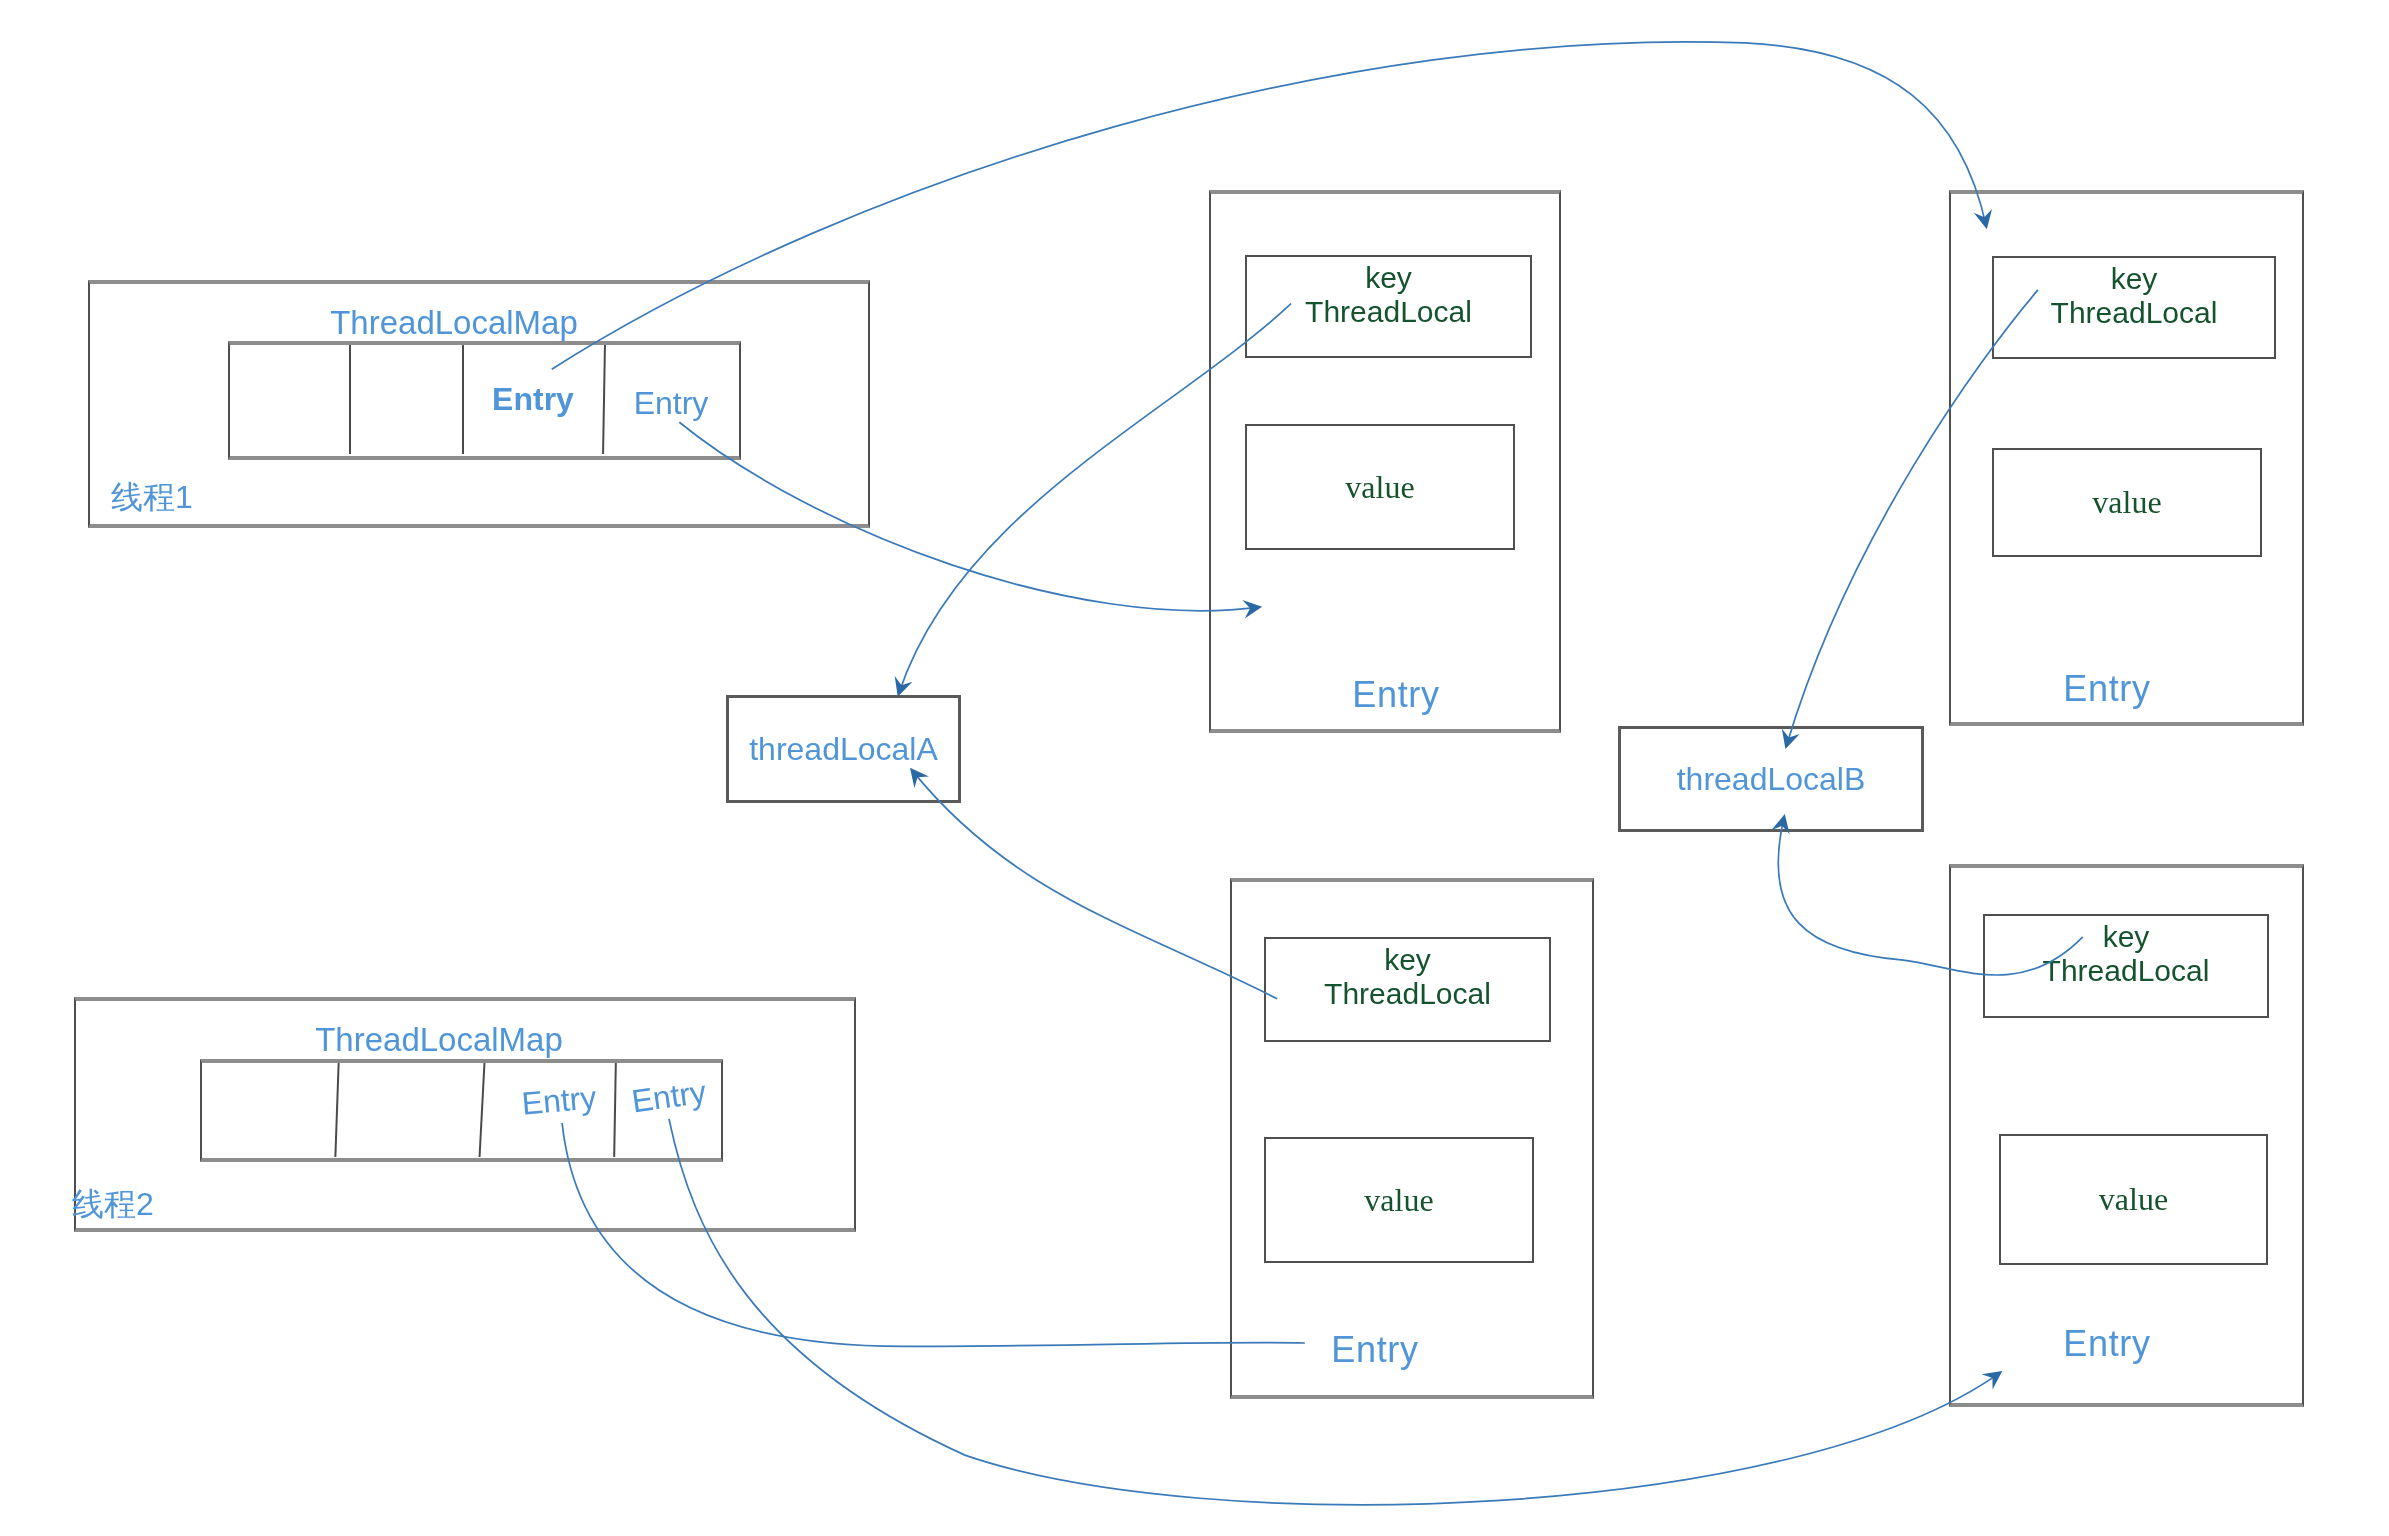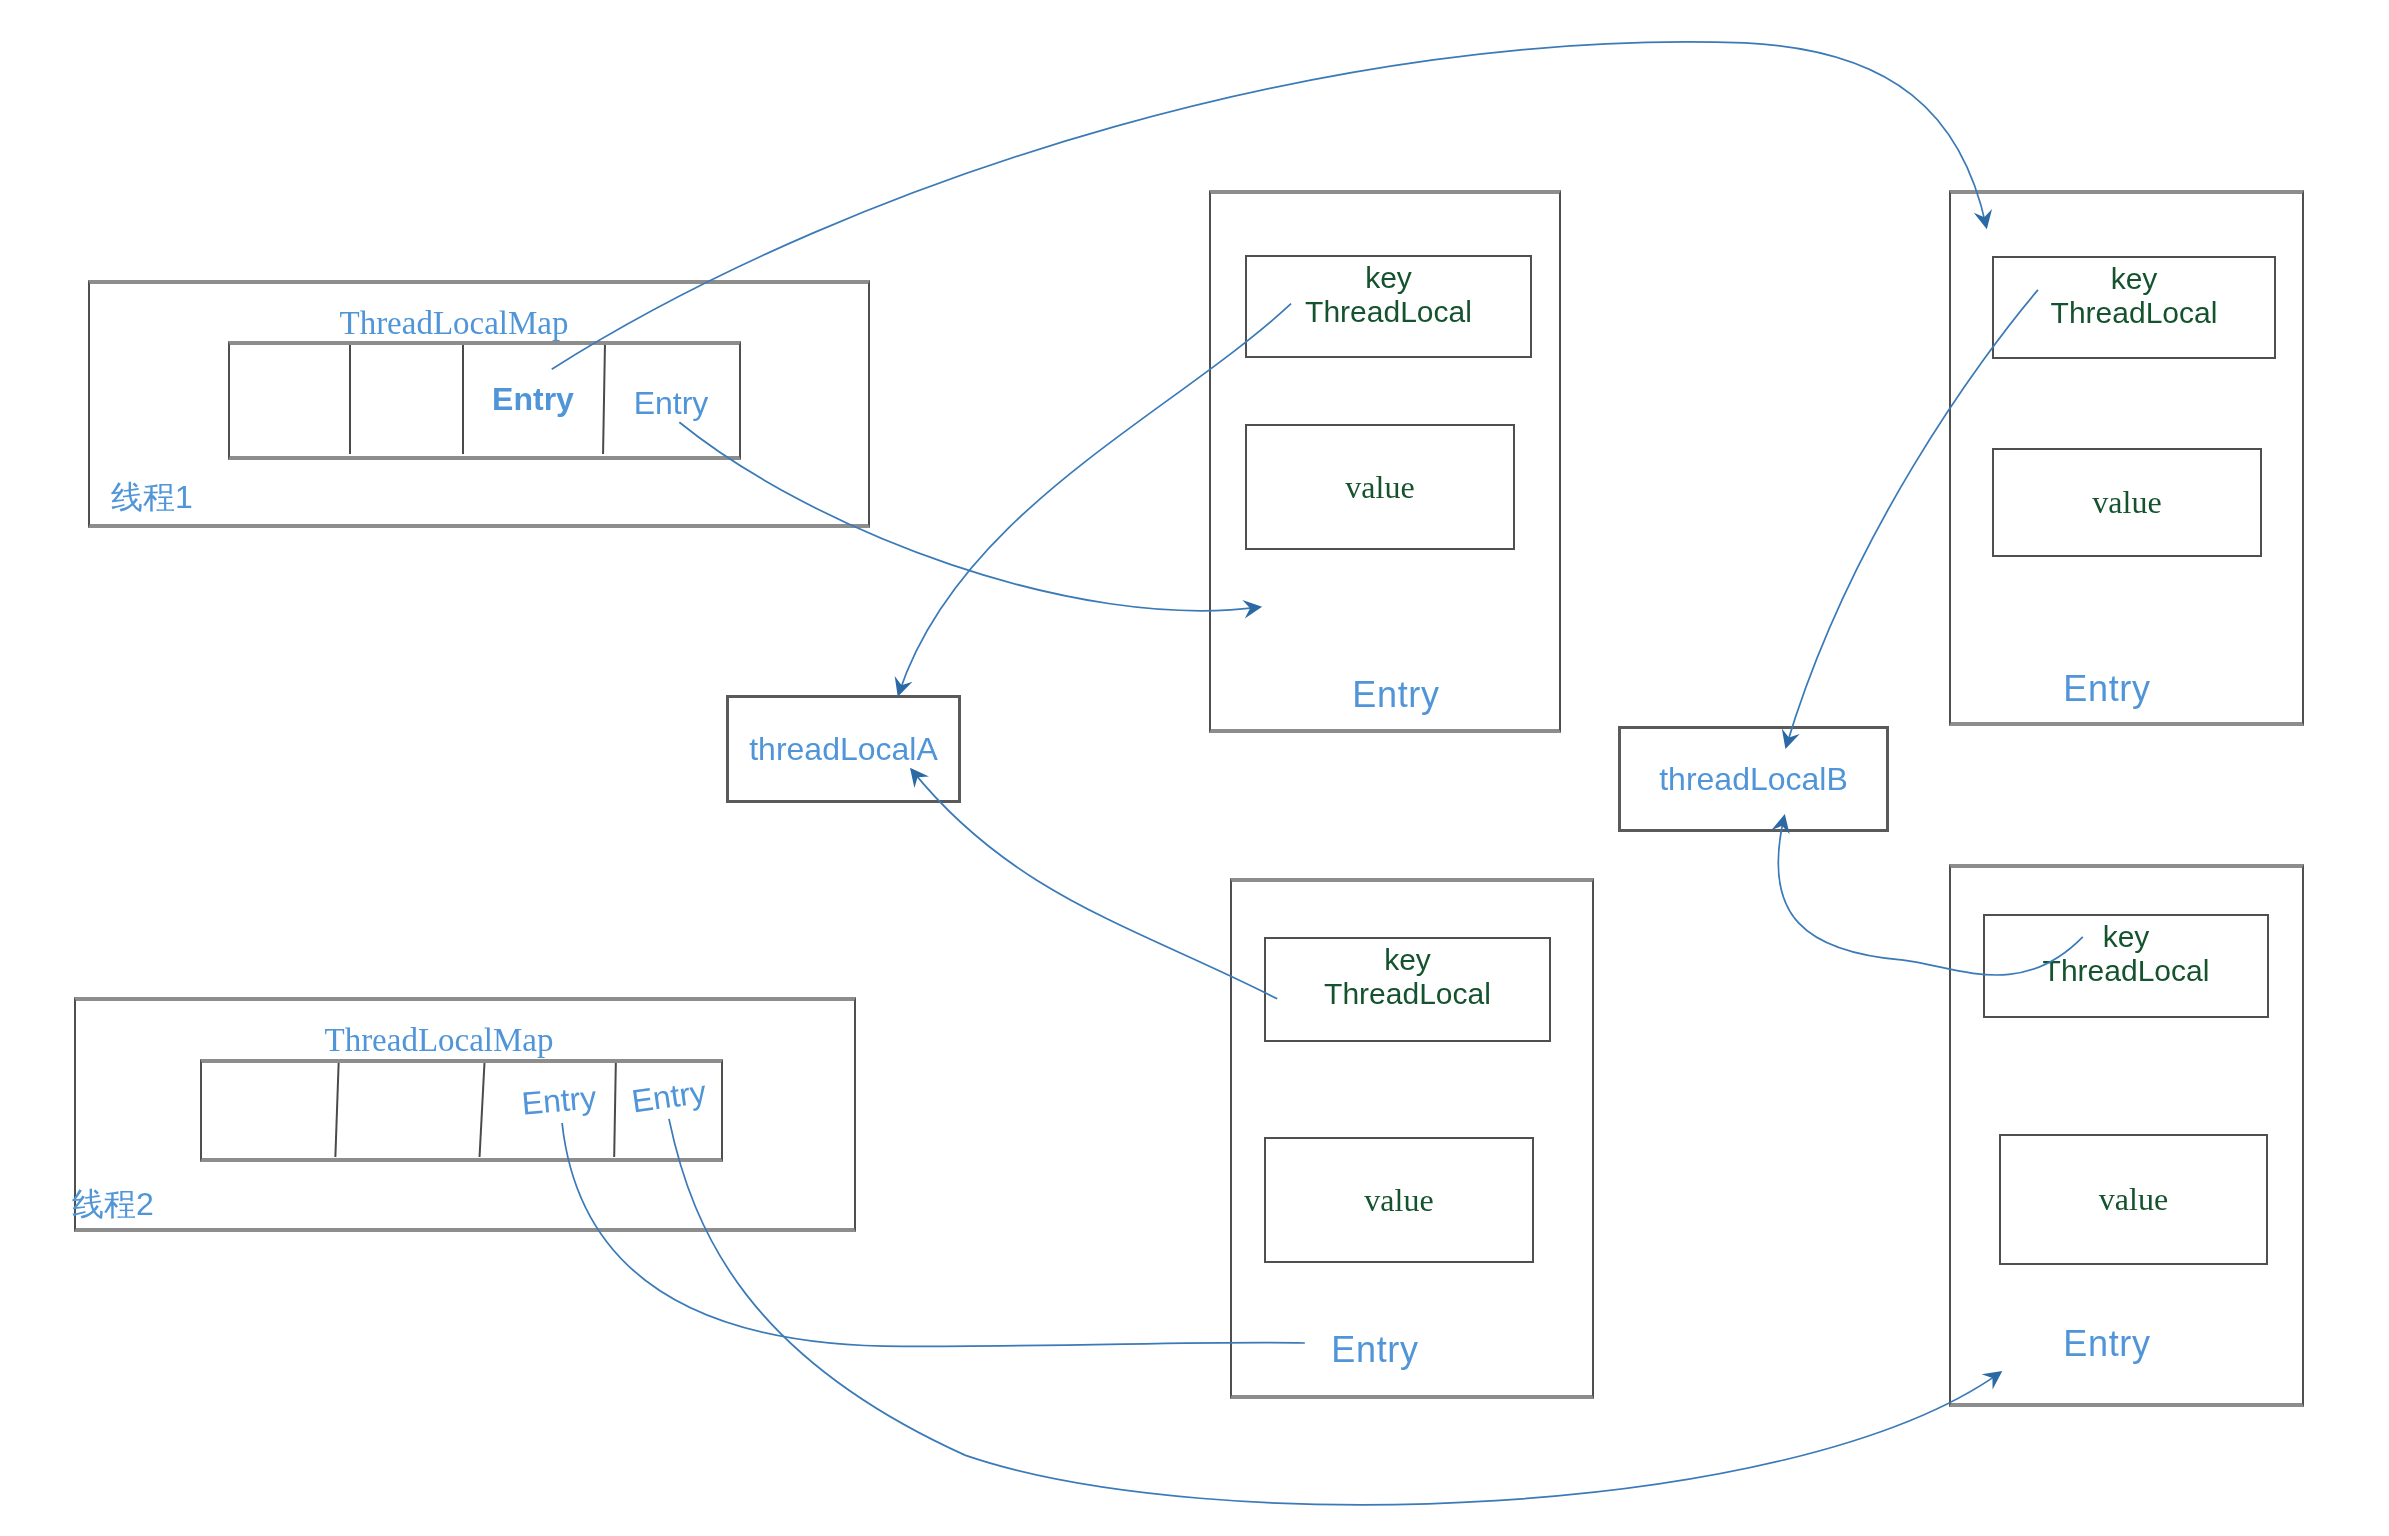--- a/index.html
+++ b/index.html
@@ -16,21 +16,21 @@
   
   .ibox{
     position:absolute;box-sizing:border-box;border:2.8px solid #4f4f4f;
     display:flex;flex-direction:column;align-items:center;color:#14532d;
   }
   .keybox{justify-content:flex-start;padding-top:4.1px;font-size:30px;line-height:1.12;}
   .valuebox{justify-content:center;font-size:32px;font-family:Liberation Serif, serif;}
   .lbl{
     position:absolute;transform:translate(-50%,-50%);color:#4f95d8;white-space:nowrap;
   }
-  .map-title{font-size:33px;font-family:Liberation Serif, serif;}
+  .map-title{font-size:33px;}
   .entry-obj-lbl{font-size:36px;letter-spacing:0.7px;}
   .cell-entry{font-size:32px;}
   .cell-entry.bold{font-weight:700;}
   .thread-lbl{font-size:32px;}
   .refbox{
     position:absolute;box-sizing:border-box;border:3.4px solid #5a5a5a;
     display:flex;align-items:center;justify-content:center;
     color:#4f95d8;font-size:32px;background:transparent;
   }
   .vline{position:absolute;width:2.1px;background:#4a4a4a;top:0;}
@@ -106,21 +106,21 @@
     </div>
     <div class="ibox valuebox" style="left:48px;top:266px;width:269px;height:131px">
       <div>value</div>
     </div>
     <div class="lbl entry-obj-lbl" style="left:156px;top:476px">Entry</div>
   </div>
 
   <div class="refbox" style="left:726px;top:695px;width:235px;height:108px">
     <span>threadLocalA</span>
   </div>
-  <div class="refbox" style="left:1618px;top:726px;width:271px;height:106px">
+  <div class="refbox" style="left:1618px;top:726px;width:306px;height:106px">
     <span>threadLocalB</span>
   </div>
 
   <svg class="wires" width="2389" height="1537" viewBox="0 0 3464 2228">
     <defs>
       <marker id="arrow" viewBox="0 0 12 12" refX="9.5" refY="6" markerWidth="13" markerHeight="13" orient="auto-start-reverse">
         <path d="M1,1 L11,6 L1,11 L4.5,6 Z" fill="#2b69a5"></path>
       </marker>
     </defs>
 

